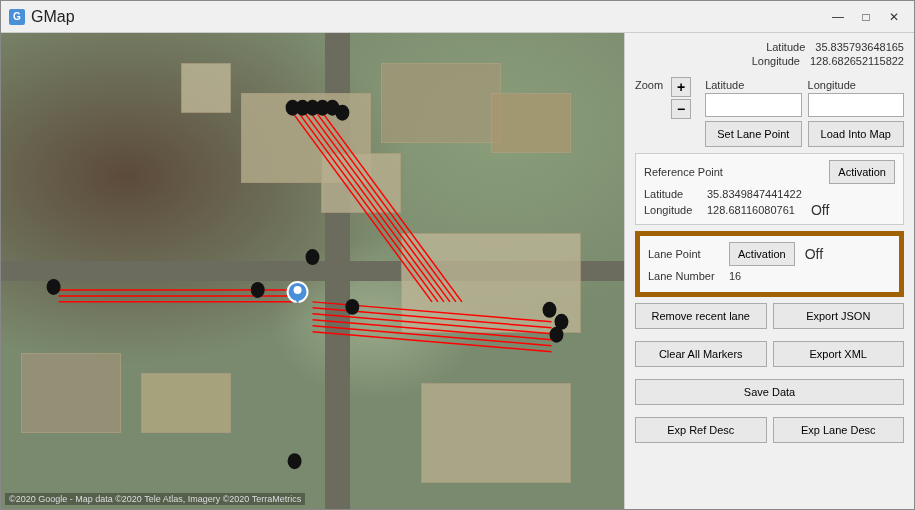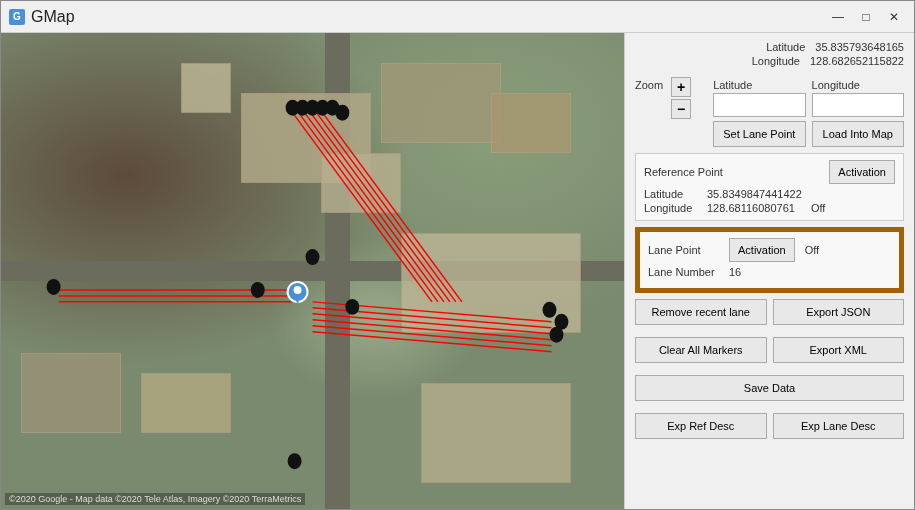--- a/index.html
+++ b/index.html
@@ -241,21 +241,21 @@
     .ref-coord-label {
       font-size: 11px;
       color: #333;
       width: 55px;
     }
     .ref-coord-value {
       font-size: 11px;
       color: #333;
     }
     .off-label {
-      font-size: 11px;
+      font-size: 14px;
       color: #333;
     }
     .lane-point-section {
       background: #f8f8f8;
       border: 5px solid #a16207;
       padding: 6px 8px;
     }
     .lane-row {
       display: flex;
       align-items: center;
@@ -374,21 +374,21 @@
         <div class="coord-row">
           <span class="coord-label">Latitude</span>
           <span class="coord-value">35.835793648165</span>
         </div>
         <div class="coord-row">
           <span class="coord-label">Longitude</span>
           <span class="coord-value">128.682652115822</span>
         </div>
       </div>
 
-      <div style="display:flex;gap:22px;align-items:flex-start;">
+      <div style="display:flex;gap:14px;align-items:flex-start;">
         <div class="zoom-section">
           <span class="zoom-label">Zoom</span>
           <div class="zoom-controls">
             <button class="zoom-btn">+</button>
             <button class="zoom-btn">−</button>
           </div>
         </div>
         <div style="flex:1;">
           <div class="lat-lon-inputs">
             <div class="input-group">

